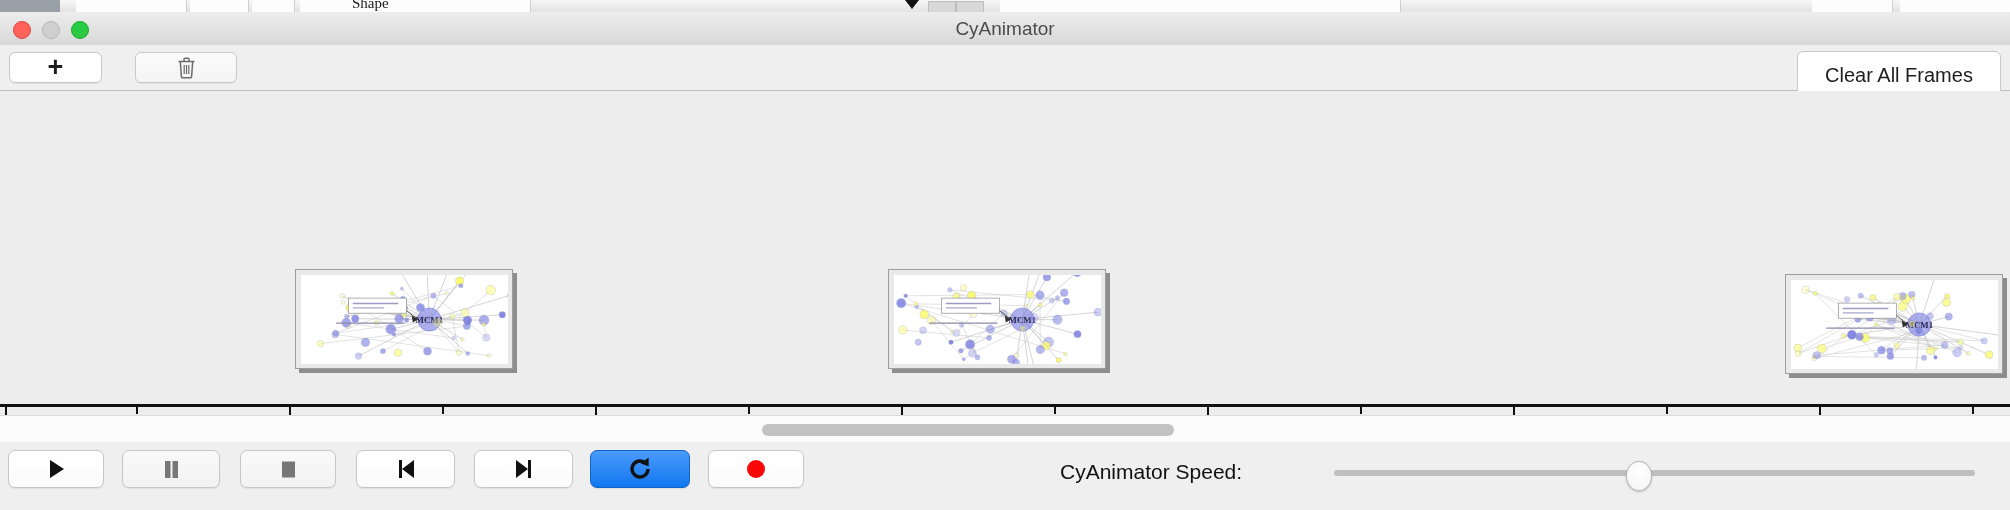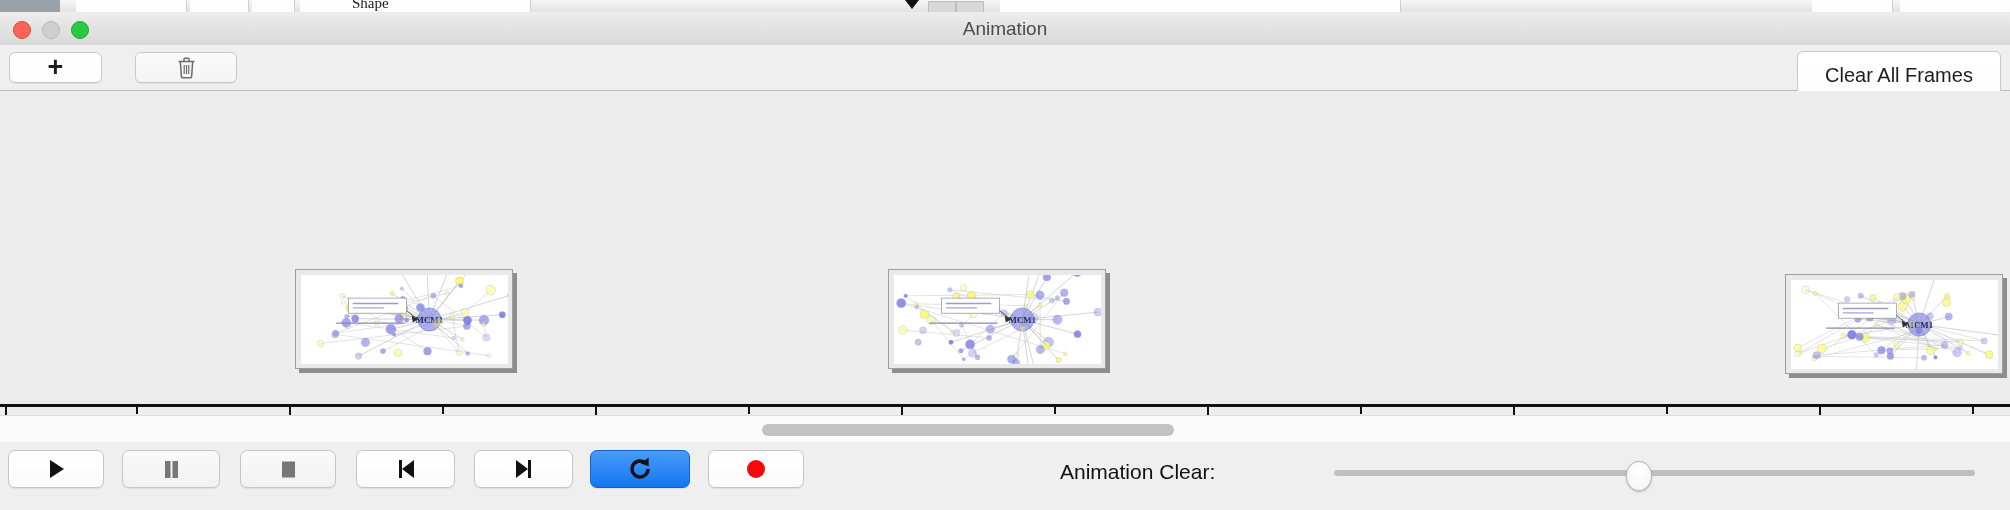--- a/index.html
+++ b/index.html
@@ -108,21 +108,21 @@
     <div class="bg-tile" style="left:1812px;width:80px;"></div>
     <div class="bg-tile" style="left:1900px;width:110px;"></div>
   </div>
 
   <div class="titlebar">
     <div class="traffic">
       <div class="dot red"></div>
       <div class="dot yellow"></div>
       <div class="dot green"></div>
     </div>
-    <div class="title">Animation</div>
+    <div class="title">CyAnimator</div>
   </div>
 
   <div class="toolbar">
     <div class="btn" id="add-frame-button">
       <span class="plus">+</span>
     </div>
     <div class="btn flat" id="delete-frame-button">
       <span>
         <svg width="21" height="24" viewBox="0 0 21 24">
           <path d="M2.5 5.5h16M8 5.5V3.2c0-.5.4-.9.9-.9h3.2c.5 0 .9.4.9.9v2.3" fill="none" stroke="#6d6d6d" stroke-width="1.5"></path>
@@ -570,18 +570,18 @@
           </span>
         </div>
         <div class="pbtn" style="left: 708px; width: 96px;">
           <span>
             <svg width="26" height="26" viewBox="0 0 26 26">
               <circle cx="13" cy="13" r="9" fill="#f80808"></circle>
             </svg>
           </span>
         </div>
       </div>
-    <div class="speed-label">Animation Clear:</div>
+    <div class="speed-label">CyAnimator Speed:</div>
     <div class="slider-track" id="speed-track" style="left: 1334px; width: 641px;"></div>
     <div class="slider-knob" id="speed-knob" style="left: 1626px;"></div>
   </div>
 
 </div>
 
 </body></html>

